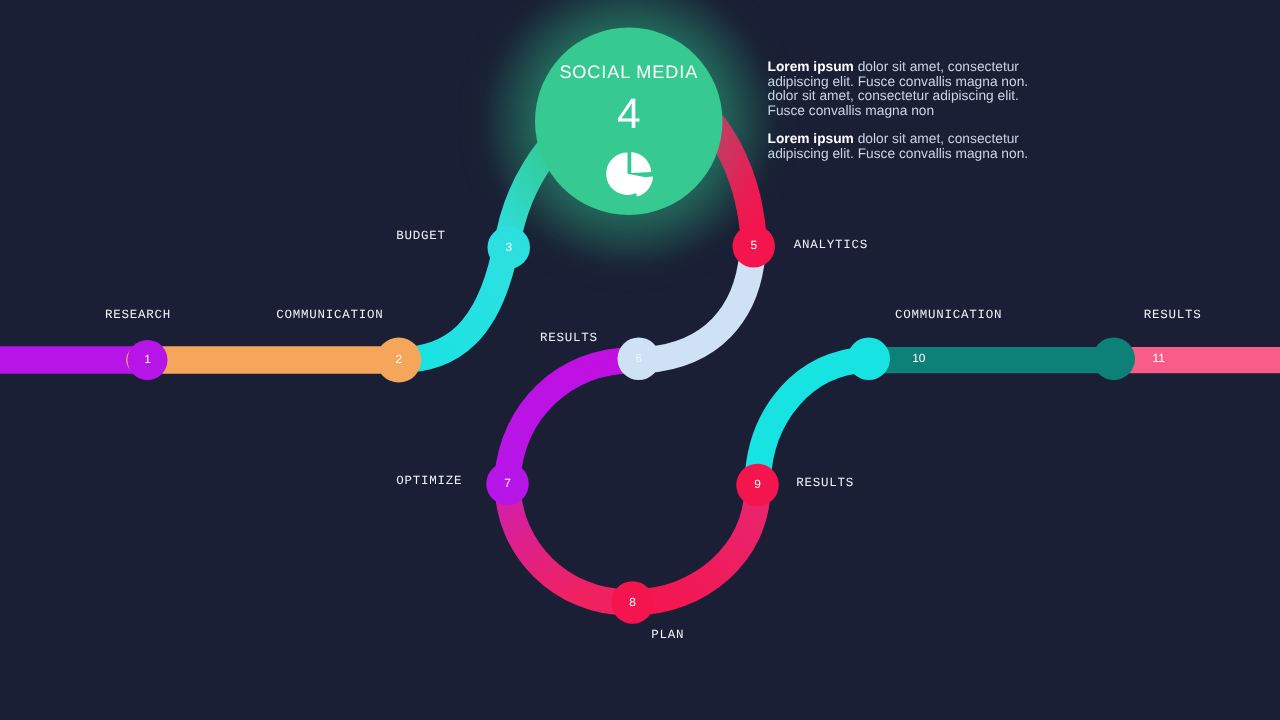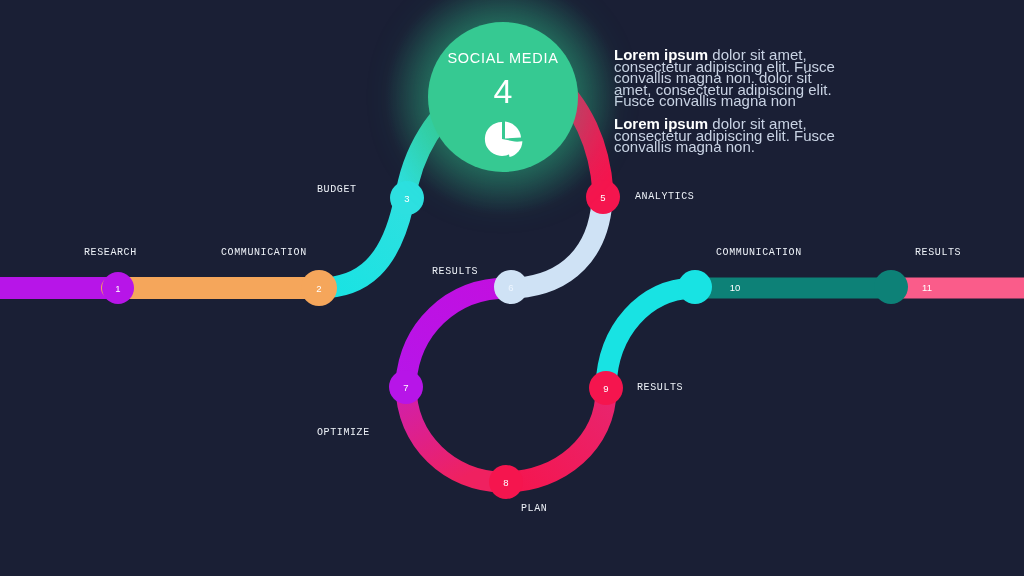--- a/index.html
+++ b/index.html
@@ -56,21 +56,21 @@
     transform:translate(-50%,-50%);
     pointer-events:none;
     z-index:4;
   }
 
   .sidetext{
     position:absolute;
     left:614px;top:49px;
     width:232px;
     color:#c9d3e4;
-    font-size:15px;
+    font-size:11px;
     line-height:11.6px;
   }
   .sidetext b{color:#ffffff;font-weight:bold;}
   .sidetext p{margin:0;}
   .sidetext p+p{margin-top:11px;}
 </style>
 </head>
 <body style="background: rgb(26, 31, 53);">
 
 <div id="stage">
@@ -159,21 +159,21 @@
       <b>Lorem ipsum</b><span> dolor sit amet, consectetur adipiscing elit.  Fusce convallis magna non.</span>
     </p>
   </div>
 
   <div id="labels-layer">
       <div class="label" style="left: 84px; top: 247px;">RESEARCH</div>
       <div class="label" style="left: 221px; top: 247px;">COMMUNICATION</div>
       <div class="label" style="left: 317px; top: 184px;">BUDGET</div>
       <div class="label" style="left: 635px; top: 191px;">ANALYTICS</div>
       <div class="label" style="left: 432px; top: 266px;">RESULTS</div>
-      <div class="label" style="left: 317px; top: 380px; margin-top: 47px;">OPTIMIZE</div>
+      <div class="label" style="left: 317px; top: 380px;">OPTIMIZE</div>
       <div class="label" style="left: 521px; top: 503px;">PLAN</div>
       <div class="label" style="left: 637px; top: 382px;">RESULTS</div>
       <div class="label" style="left: 716px; top: 247px;">COMMUNICATION</div>
       <div class="label" style="left: 915px; top: 247px;">RESULTS</div>
     </div>
   <div id="numbers-layer">
       <div class="node-num" style="left: 118px; top: 288px; color: rgb(255, 255, 255);">1</div>
       <div class="node-num" style="left: 319px; top: 288px; color: rgb(255, 255, 255);">2</div>
       <div class="node-num" style="left: 407px; top: 198px; color: rgb(255, 255, 255);">3</div>
       <div class="node-num" style="left: 603px; top: 197px; color: rgb(255, 255, 255);">5</div>

